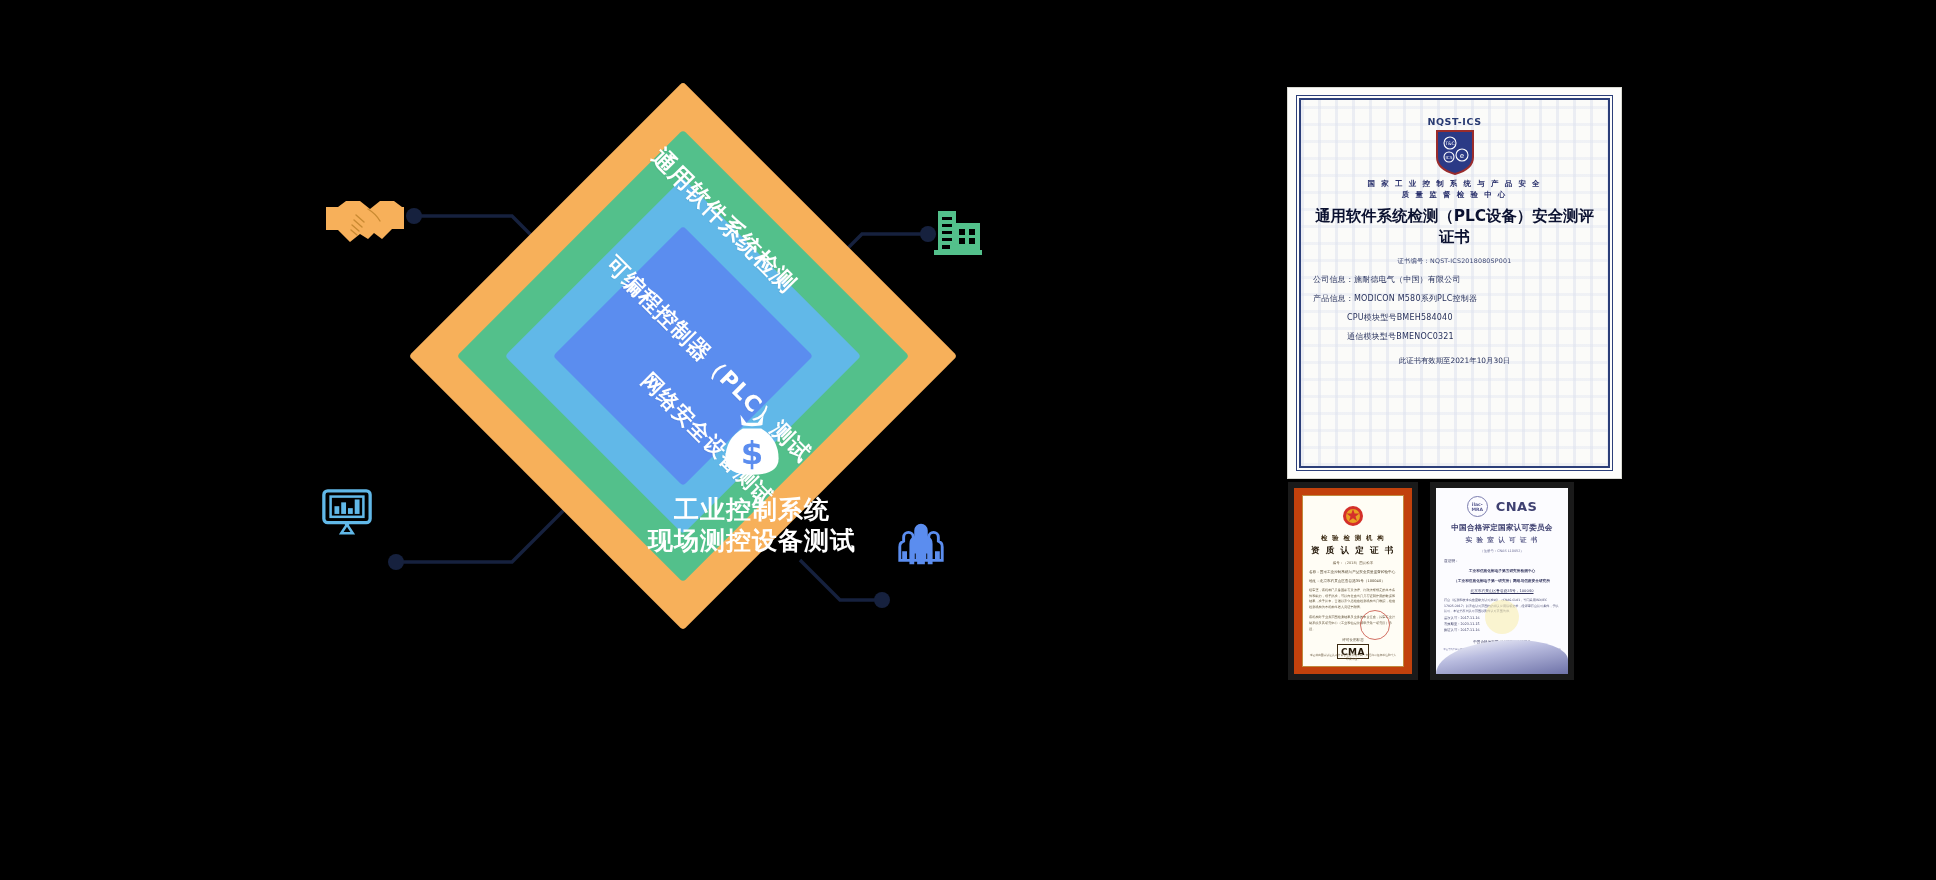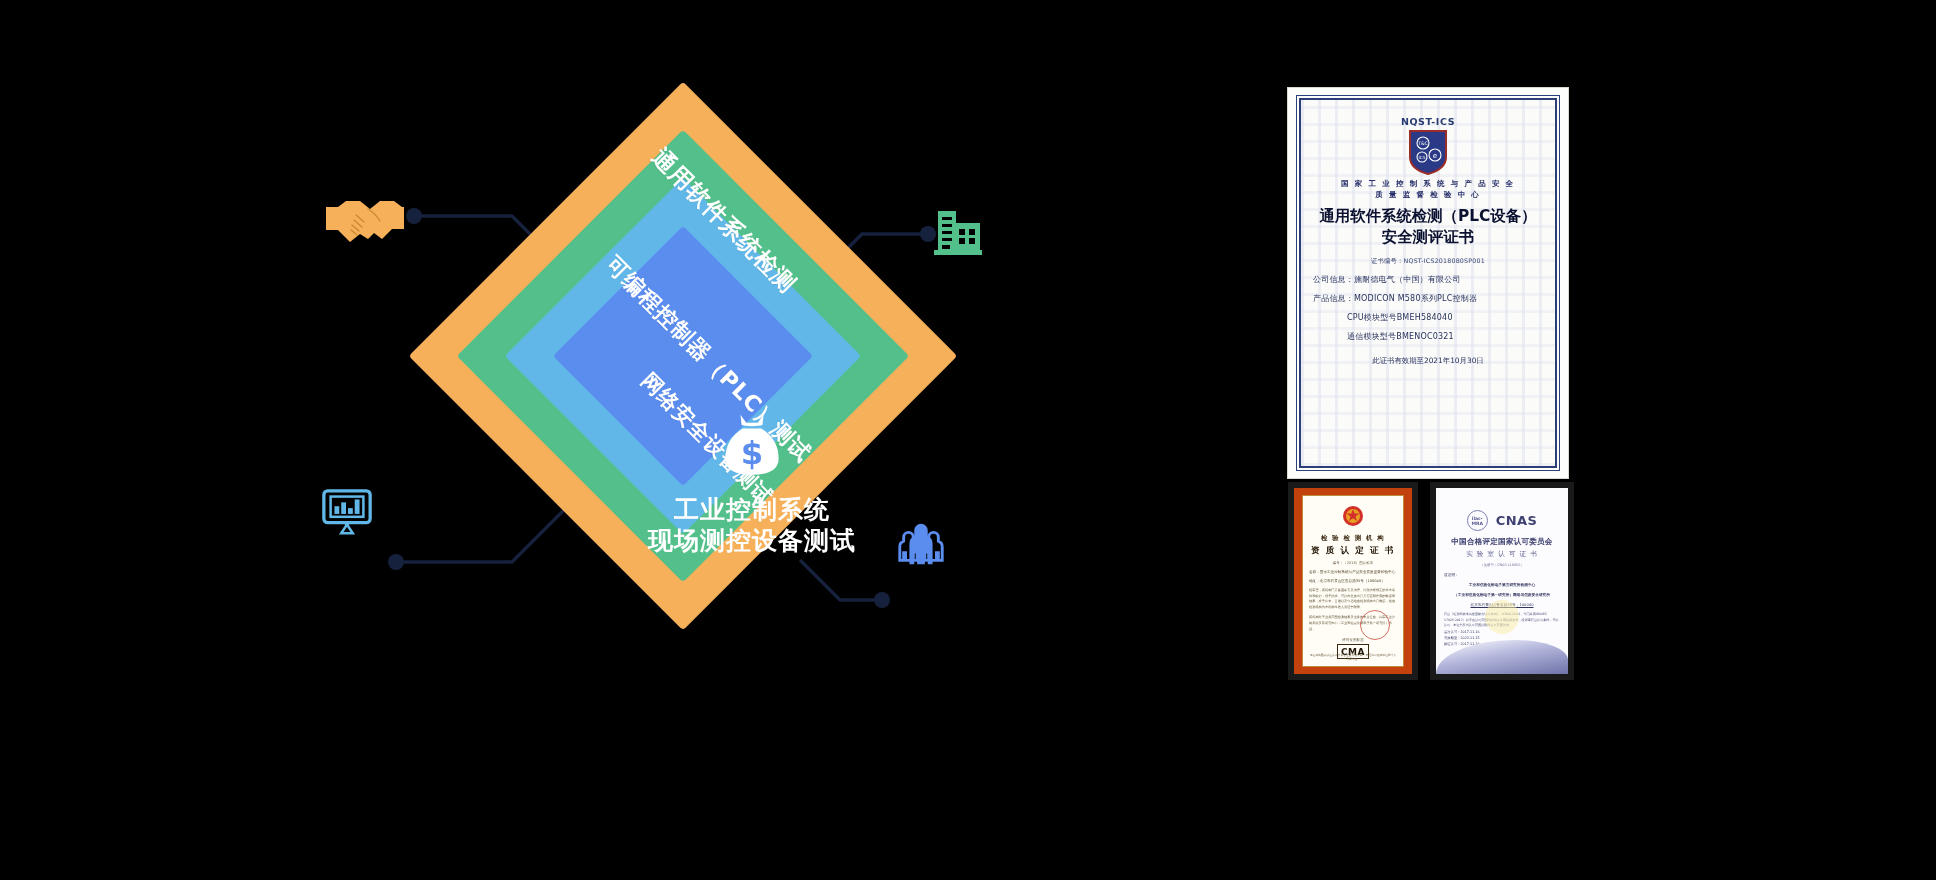--- a/index.html
+++ b/index.html
@@ -129,21 +129,21 @@
   .edge-icon { position: absolute; }
   #icon-handshake { left: 324px; top: 193px; width: 82px; height: 52px; }
   #icon-building  { left: 932px; top: 205px; width: 56px; height: 56px; }
   #icon-monitor   { left: 320px; top: 485px; width: 54px; height: 54px; }
   #icon-people    { left: 894px; top: 516px; width: 54px; height: 54px; }
 
   
   #cert-main {
     position: absolute;
     left: 1288px; top: 88px;
-    width: 280px; height: 390px;
+    width: 333px; height: 390px;
     background: #fdfdfb;
     box-shadow: 0 0 0 1px #d9d9d2;
     overflow: hidden;
   }
   #cert-main-inner {
     position: absolute;
     left: 11px; top: 10px; right: 11px; bottom: 10px;
     border: 2px solid #2c3f79;
     outline: 1px solid #2c3f79;
     outline-offset: 2px;
@@ -277,30 +277,30 @@
     position: absolute;
     right: 13px; bottom: 26px;
     width: 30px; height: 30px;
     border: 1.4px solid #c0392b;
     border-radius: 50%;
     opacity: 0.72;
   }
   #cma-foot { position: absolute; left: 6px; right: 6px; bottom: 5px; font-size: 2.8px; color: #6a5a40; }
 
   #cnas-page { background: #fcfcff; }
-  #cnas-inner { position: absolute; left: 0; top: 0; right: 0; bottom: 0; text-align: center; padding-top: 22px; }
+  #cnas-inner { position: absolute; left: 0; top: 0; right: 0; bottom: 0; text-align: center; padding-top: 8px; }
   #cnas-logos { display: flex; align-items: center; justify-content: center; gap: 8px; }
   #cnas-ilac {
     font-size: 4.6px; font-weight: bold; color: #56588f;
     border: 1px solid #7b7daf; border-radius: 50%;
     width: 21px; height: 21px; display: flex; align-items: center; justify-content: center;
   }
   #cnas-word { font-size: 13px; font-weight: bold; color: #3f4171; letter-spacing: 0.4px; }
   #cnas-org { margin-top: 6px; font-size: 7.6px; font-weight: bold; color: #3f4171; letter-spacing: 0.2px; }
-  #cnas-title { margin-top: 3px; font-size: 6.6px; font-weight: normal; color: #5c5e8b; letter-spacing: 1px; }
+  #cnas-title { margin-top: 3px; font-size: 6.6px; font-weight: bold; color: #5c5e8b; letter-spacing: 1px; }
   #cnas-reg { margin-top: 4px; font-size: 3.4px; color: #6c6e96; }
   .cnas-line { margin-top: 5px; font-size: 3.7px; color: #33355e; text-align: center; padding: 0 7px; }
   .cnas-line.bold { font-weight: bold; }
   .cnas-line.underline { text-decoration: underline; }
   .cnas-body { margin-top: 5px; font-size: 3.1px; color: #4a4c73; text-align: left; padding: 0 8px; line-height: 1.8; }
   .cnas-date { font-size: 3.3px; color: #33355e; text-align: left; padding: 0 8px; line-height: 1.9; }
   #cnas-sign { margin-top: 7px; font-size: 3.6px; color: #33355e; }
   #cnas-disc { margin-top: 4px; font-size: 2.4px; color: #7274a0; padding: 0 6px; line-height: 1.7; }
   #cnas-wave {
     position: absolute; left: 0; right: 0; bottom: 0; height: 34px;

